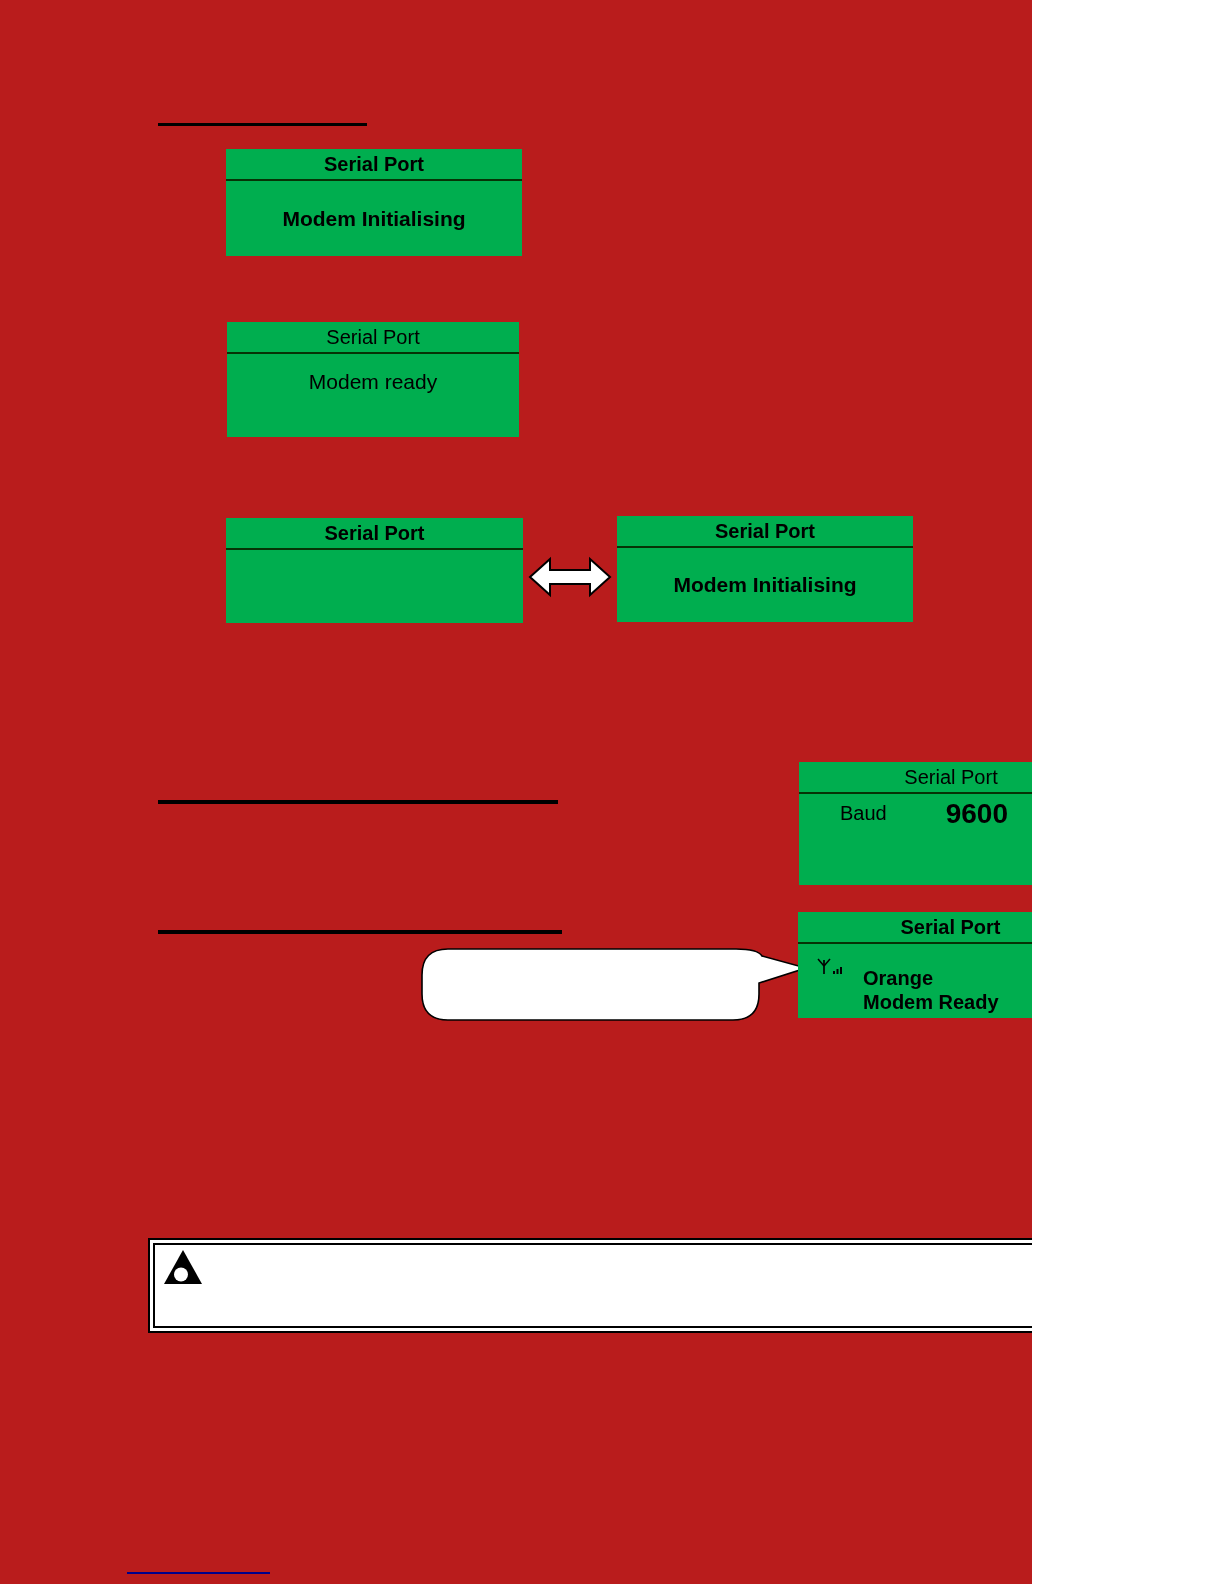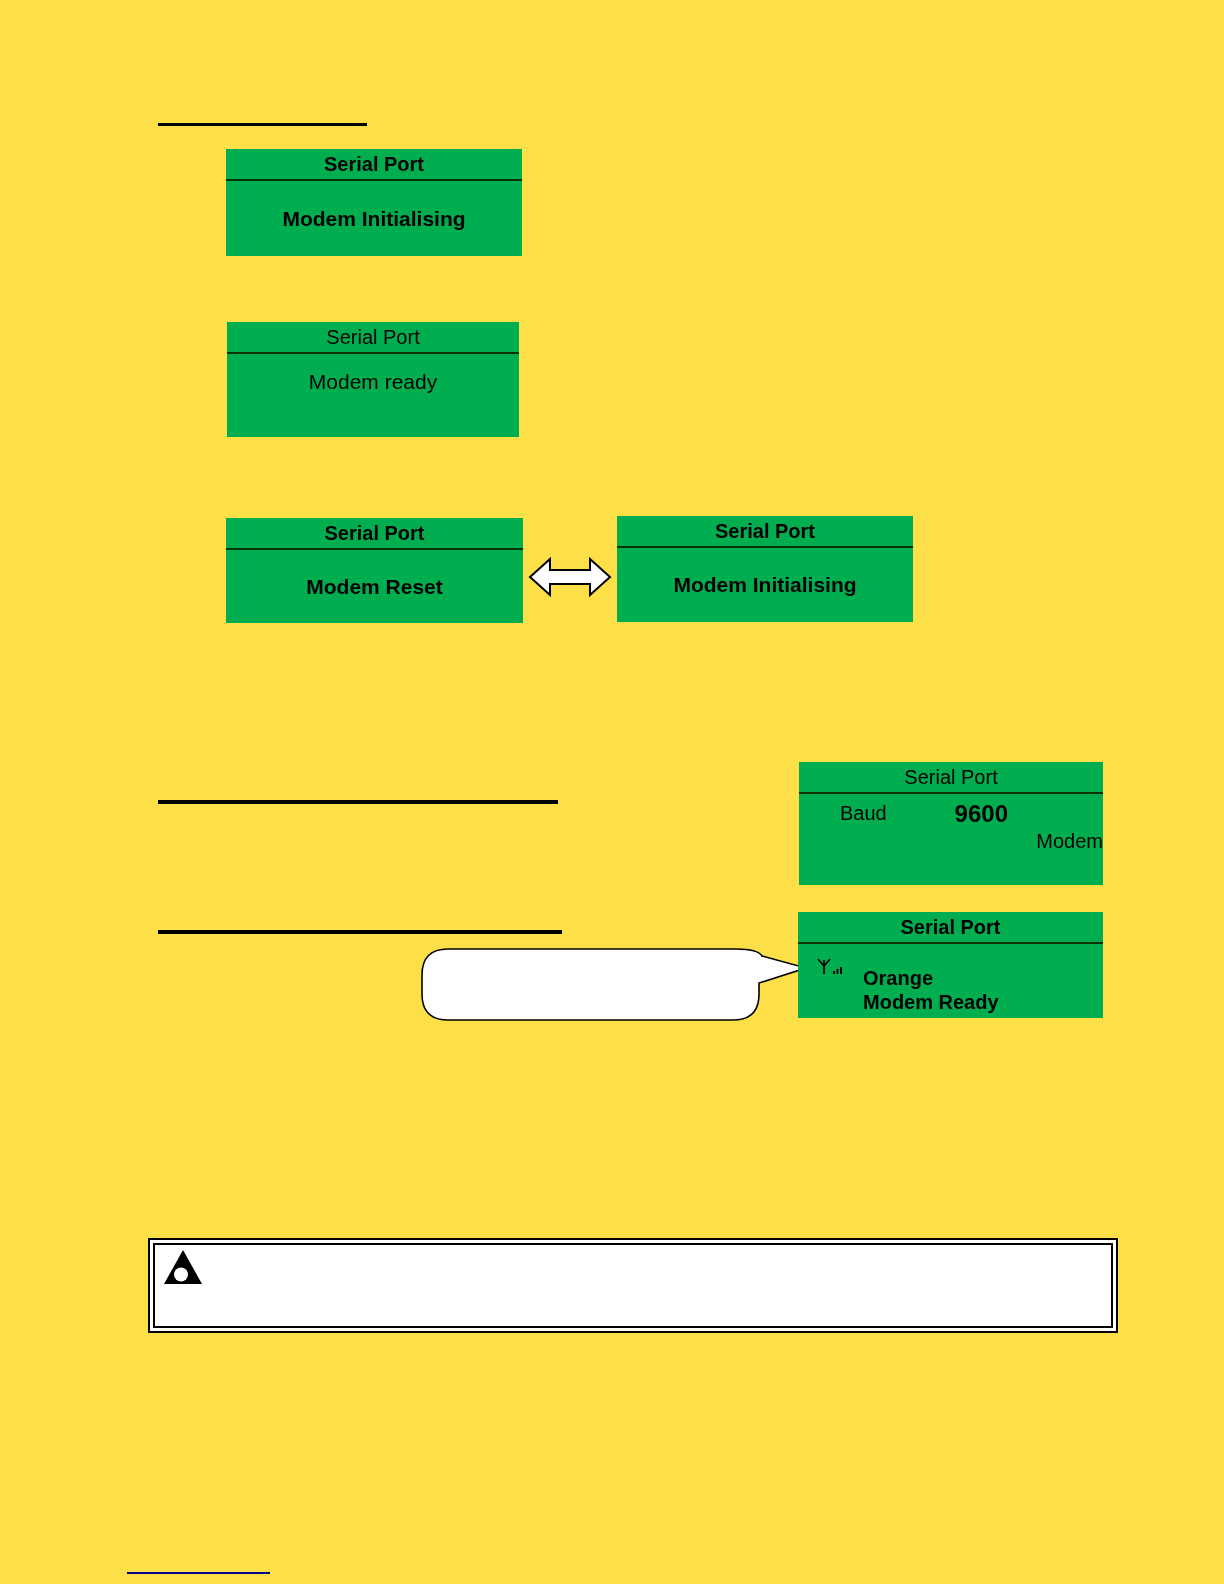--- a/index.html
+++ b/index.html
@@ -1,19 +1,19 @@
 <!DOCTYPE html>
 <html><head>
 <meta charset="utf-8">
 <style>
   html,body{margin:0;padding:0;background:#ffffff;}
   .page{
     position:relative;
-    width:1224px;height:1584px;
-    background:#fde047;
+    width:1032px;height:1584px;
+    background:#b91c1c;
     font-family:"Liberation Sans", sans-serif;
     color:#000000;
     overflow:hidden;
   }
   .rule{position:absolute;background:#000000;}
   .rule-blue{position:absolute;background:#00008B;}
 
   
   .lcd{
     position:absolute;
@@ -34,21 +34,21 @@
     flex:1 1 auto;
     display:flex;align-items:center;justify-content:center;
     font-size:21px;
   }
   .lcd-body.bold{font-weight:bold;}
 
   
   .lcd-rows{flex:1 1 auto;display:flex;flex-direction:column;padding-top:4px;padding-left:24px;}
   .lcd-row{display:flex;height:31px;align-items:center;font-size:20px;}
   .lcd-row .lbl{padding-left:17px;}
-  .lcd-row .val{flex:1 1 auto;text-align:right;padding-right:95px;font-weight:bold;font-size:24px;}
+  .lcd-row .val{flex:1 1 auto;text-align:right;padding-right:95px;font-weight:bold;font-size:28px;}
   .lcd-footer{height:28px;text-align:right;font-size:20px;line-height:24px;}
 
   
   .status-body{flex:1 1 auto;position:relative;}
   .status-icon{position:absolute;left:18px;top:13px;}
   .status-lines{margin-left:65px;padding-top:22px;font-weight:bold;font-size:20px;line-height:24px;}
 
   
   .warnbox{
     position:absolute;box-sizing:border-box;
@@ -80,21 +80,20 @@
 
   <div class="lcd" style="left:227px;top:322px;width:292px;height:115px;">
     <div class="lcd-title">Serial Port</div>
     <div class="lcd-sep"></div>
     <div class="lcd-body" style="padding-bottom:28px;">Modem ready</div>
   </div>
 
   <div class="lcd" style="left:226px;top:518px;width:297px;height:105px;">
     <div class="lcd-title bold">Serial Port</div>
     <div class="lcd-sep"></div>
-    <div class="lcd-body bold">Modem Reset</div>
   </div>
 
   <div style="position:absolute;left:528px;top:554px;width:84px;height:46px;">
     <svg width="84" height="46" viewBox="0 0 84 46">
       <path d="M2,23 L22,5 L22,16 L62,16 L62,5 L82,23 L62,41 L62,30 L22,30 L22,41 Z" fill="#ffffff" stroke="#000000" stroke-width="2" stroke-linejoin="miter"></path>
     </svg>
   </div>
 
   <div class="lcd" style="left:617px;top:516px;width:296px;height:106px;">
     <div class="lcd-title bold">Serial Port</div>

